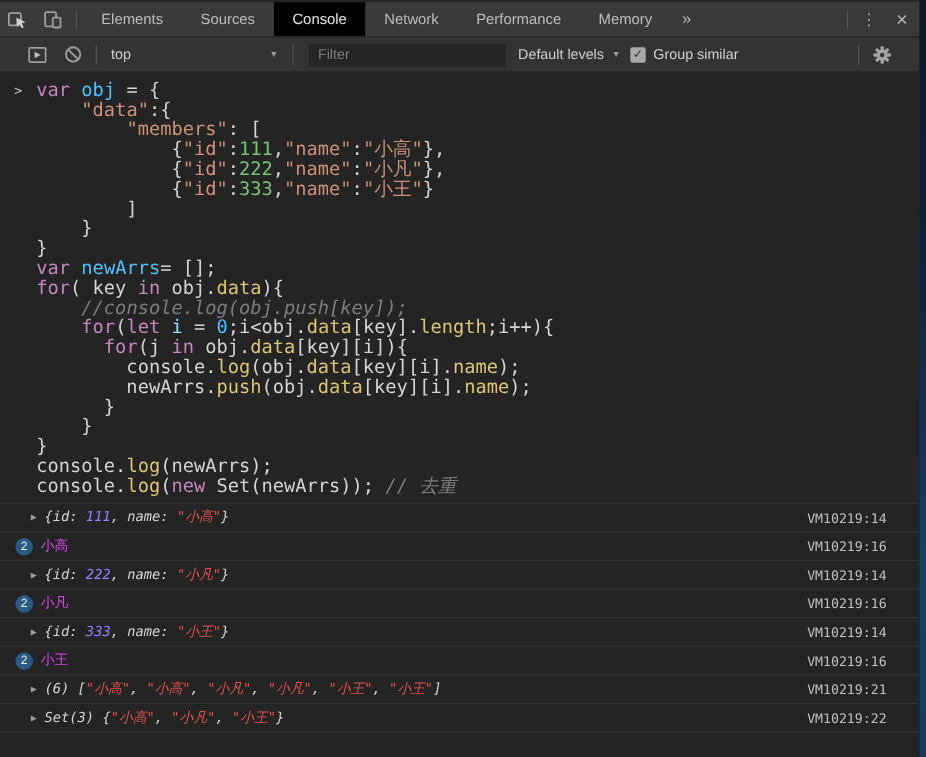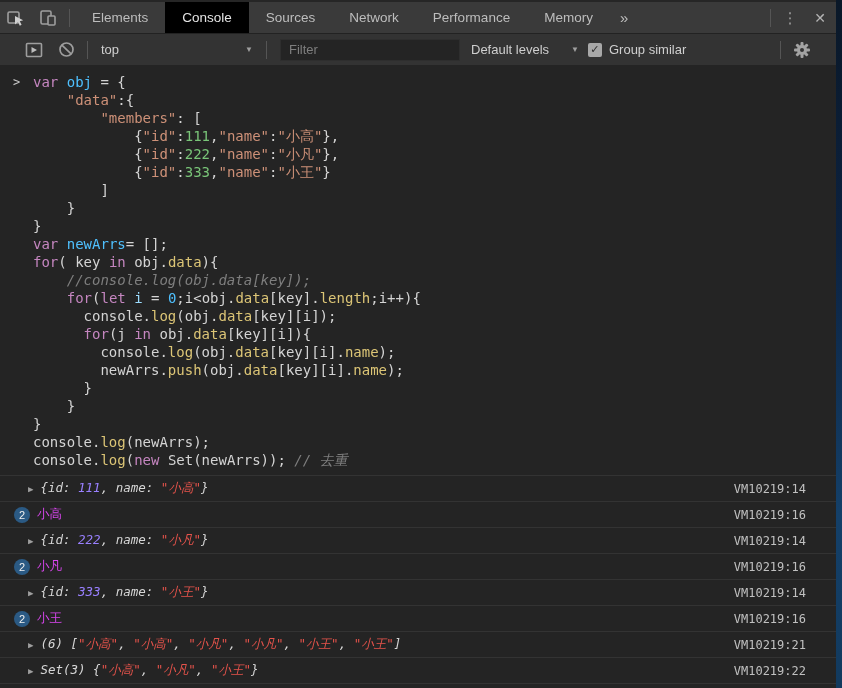--- a/index.html
+++ b/index.html
@@ -21,30 +21,30 @@
   .spacer{flex:1}
   .kebab{font-size:15px;letter-spacing:0;color:#9e9e9e;width:28px;}
   .closex{font-size:14px;color:#b4b4b4;width:32px;}
 
   
   .consolebar{height:32px;background:#333;border-top:1px solid #222;display:flex;align-items:center;flex:0 0 auto;padding:0 18px;}
   .ctx{display:flex;align-items:center;justify-content:space-between;width:168px;padding:0 8px;color:#cfcfcf;font-size:13px;cursor:pointer;}
   .caret{font-size:8px;color:#9e9e9e;}
   .filter{width:180px;height:22px;background:#242424;border:1px solid #2e2e2e;color:#86efac;font-size:13px;padding:0 8px;margin:0 8px;outline:none;}
   .filter::placeholder{color:#7e7e7e;}
-  .levels{display:flex;align-items:center;gap:22px;color:#cfcfcf;font-size:13px;margin:0 9px 0 3px;cursor:pointer;}
+  .levels{display:flex;align-items:center;gap:7px;color:#cfcfcf;font-size:13px;margin:0 9px 0 3px;cursor:pointer;}
   .gs{display:flex;align-items:center;gap:7px;color:#cfcfcf;font-size:13px;cursor:pointer;}
   .checkbox{width:14px;height:14px;background:#a8a8a8;border-radius:2px;display:flex;align-items:center;justify-content:center;color:#2d2d2d;font-size:11px;font-weight:bold;}
 
   
   .console-output{flex:1;overflow:hidden;position:relative;background:#242424;
     font-family:"DejaVu Sans Mono","Liberation Mono",monospace;}
   .console-input{padding:8px 0 6px 0;position:relative;}
   .prompt{position:absolute;left:13px;top:10px;color:#c8c8c8;font-size:12px;}
-  .code-line{white-space:pre;font-size:14px;line-height:18px;padding-left:33px;color:#d4d4d4;}
+  .code-line{white-space:pre;font-size:17px;line-height:18px;padding-left:33px;color:#d4d4d4;}
   .tk-kw{color:#c586c0}
   .tk-vr{color:#4fc1ff}
   .tk-vl{color:#9cdcfe}
   .tk-str{color:#ce9178}
   .tk-num{color:#79c578}
   .tk-cn{color:#4fc1ff}
   .tk-prop{color:#dcc576}
   .tk-fn{color:#dcc576}
   .tk-cmt{color:#7e7e7e;font-style:italic}
   .tk-pln{color:#d4d4d4}
@@ -77,22 +77,22 @@
       </button>
       <button class="iconbtn">
         <svg width="18" height="18" viewBox="0 0 18 18">
           <rect x="2" y="2" width="10" height="13" rx="1.5" fill="none" stroke="#9e9e9e" stroke-width="1.6"></rect>
           <rect x="9" y="7" width="7" height="9" rx="1" fill="#3a3a3a" stroke="#9e9e9e" stroke-width="1.6"></rect>
         </svg>
       </button>
       <div class="vsep"></div>
       <div class="tabs">
           <div class="tab">Elements</div>
+          <div class="tab">Sources</div>
           <div class="tab active">Console</div>
-          <div class="tab">Sources</div>
           <div class="tab">Network</div>
           <div class="tab">Performance</div>
           <div class="tab">Memory</div>
         </div>
       <div class="moretabs">»</div>
       <div class="spacer"></div>
       <div class="vsep"></div>
       <button class="iconbtn kebab">⋮</button>
       <button class="iconbtn closex">✕</button>
     </div>
@@ -149,23 +149,22 @@
             <div class="code-line"><span class="tk-pln">    </span><span class="tk-str">"data"</span><span class="tk-pln">:{</span></div>
             <div class="code-line"><span class="tk-pln">        </span><span class="tk-str">"members"</span><span class="tk-pln">: [</span></div>
             <div class="code-line"><span class="tk-pln">            {</span><span class="tk-str">"id"</span><span class="tk-pln">:</span><span class="tk-num">111</span><span class="tk-pln">,</span><span class="tk-str">"name"</span><span class="tk-pln">:</span><span class="tk-str">"小高"</span><span class="tk-pln">},</span></div>
             <div class="code-line"><span class="tk-pln">            {</span><span class="tk-str">"id"</span><span class="tk-pln">:</span><span class="tk-num">222</span><span class="tk-pln">,</span><span class="tk-str">"name"</span><span class="tk-pln">:</span><span class="tk-str">"小凡"</span><span class="tk-pln">},</span></div>
             <div class="code-line"><span class="tk-pln">            {</span><span class="tk-str">"id"</span><span class="tk-pln">:</span><span class="tk-num">333</span><span class="tk-pln">,</span><span class="tk-str">"name"</span><span class="tk-pln">:</span><span class="tk-str">"小王"</span><span class="tk-pln">}</span></div>
             <div class="code-line"><span class="tk-pln">        ]</span></div>
             <div class="code-line"><span class="tk-pln">    }</span></div>
             <div class="code-line"><span class="tk-pln">}</span></div>
             <div class="code-line"><span class="tk-kw">var</span><span class="tk-pln"> </span><span class="tk-vr">newArrs</span><span class="tk-pln">= [];</span></div>
             <div class="code-line"><span class="tk-kw">for</span><span class="tk-pln">( key </span><span class="tk-kw">in</span><span class="tk-pln"> obj.</span><span class="tk-prop">data</span><span class="tk-pln">){</span></div>
-            <div class="code-line"><span class="tk-pln">    </span><span class="tk-cmt">//console.log(obj.data[key]);</span></div>
+            <div class="code-line"><span class="tk-pln">    </span><span class="tk-cmt">//console.log(obj.push[key]);</span></div>
             <div class="code-line"><span class="tk-pln">    </span><span class="tk-kw">for</span><span class="tk-pln">(</span><span class="tk-kw">let</span><span class="tk-pln"> </span><span class="tk-vl">i</span><span class="tk-pln"> = </span><span class="tk-cn">0</span><span class="tk-pln">;i&lt;obj.</span><span class="tk-prop">data</span><span class="tk-pln">[key].</span><span class="tk-prop">length</span><span class="tk-pln">;i++){</span></div>
-            <div class="code-line"><span class="tk-pln">      console.</span><span class="tk-fn">log</span><span class="tk-pln">(obj.</span><span class="tk-prop">data</span><span class="tk-pln">[key][i]);</span></div>
             <div class="code-line"><span class="tk-pln">      </span><span class="tk-kw">for</span><span class="tk-pln">(j </span><span class="tk-kw">in</span><span class="tk-pln"> obj.</span><span class="tk-prop">data</span><span class="tk-pln">[key][i]){</span></div>
             <div class="code-line"><span class="tk-pln">        console.</span><span class="tk-fn">log</span><span class="tk-pln">(obj.</span><span class="tk-prop">data</span><span class="tk-pln">[key][i].</span><span class="tk-prop">name</span><span class="tk-pln">);</span></div>
             <div class="code-line"><span class="tk-pln">        newArrs.</span><span class="tk-fn">push</span><span class="tk-pln">(obj.</span><span class="tk-prop">data</span><span class="tk-pln">[key][i].</span><span class="tk-prop">name</span><span class="tk-pln">);</span></div>
             <div class="code-line"><span class="tk-pln">      }</span></div>
             <div class="code-line"><span class="tk-pln">    }</span></div>
             <div class="code-line"><span class="tk-pln">}</span></div>
             <div class="code-line"><span class="tk-pln">console.</span><span class="tk-fn">log</span><span class="tk-pln">(newArrs);</span></div>
             <div class="code-line"><span class="tk-pln">console.</span><span class="tk-fn">log</span><span class="tk-pln">(</span><span class="tk-kw">new</span><span class="tk-pln"> Set(newArrs)); </span><span class="tk-cmt">// 去重</span></div>
           </div>
       </div>

